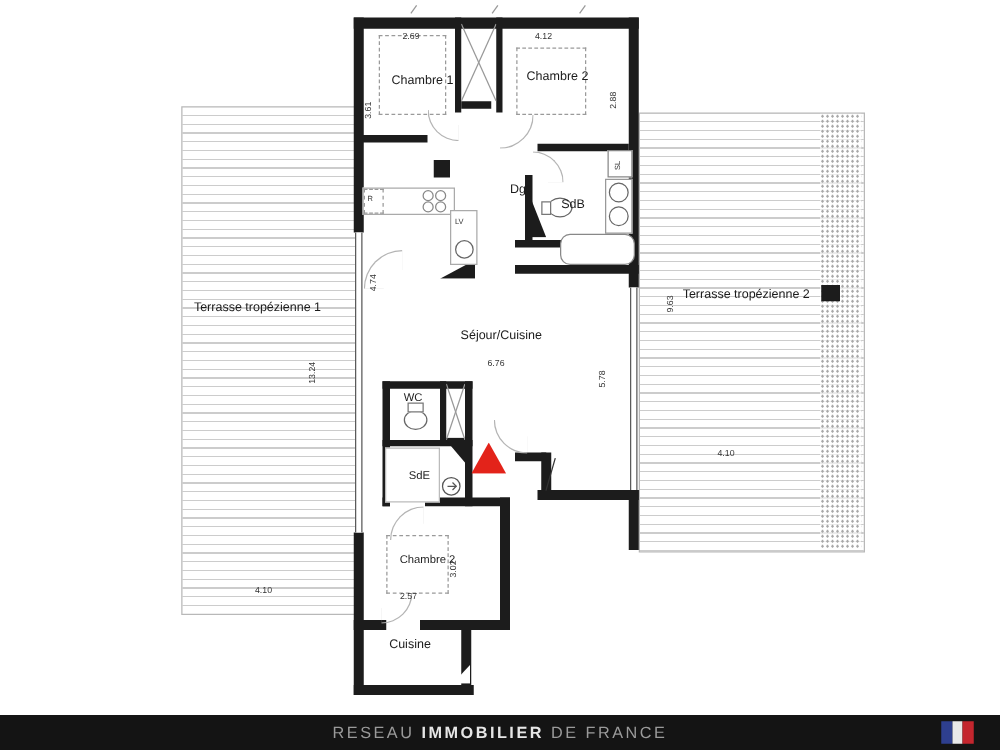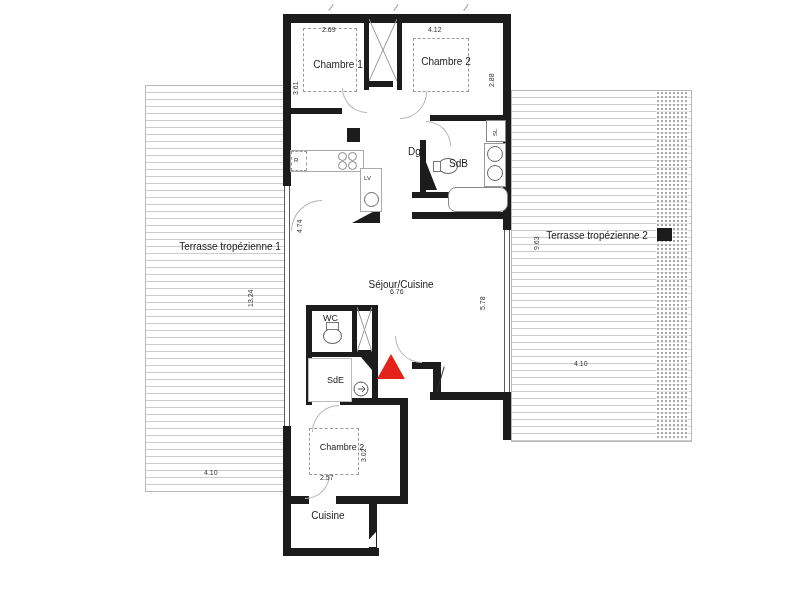--- a/index.html
+++ b/index.html
@@ -131,40 +131,52 @@
     </svg>
 
   <div class="tick" style="left:327px;top:7px;"></div>
   <div class="tick" style="left:392px;top:7px;"></div>
   <div class="tick" style="left:462px;top:7px;"></div>
 
   <div class="room-label" style="left:303px;top:59px;width:70px;">Chambre 1</div>
   <div class="room-label" style="left:410px;top:56px;width:72px;">Chambre 2</div>
   <div class="room-label" style="left:408px;top:146px;">Dgt.</div>
   <div class="room-label" style="left:449px;top:136px;margin-top:22px;">SdB</div>
-  <div class="room-label" style="left:355px;top:279px;width:92px;">Séjour/Cuisine</div>
+  <div class="room-label" style="left:355px;top:263px;width:92px;">Séjour/Cuisine</div>
   <div class="room-label" style="left:323px;top:313px;font-size:9px;">WC</div>
   <div class="room-label" style="left:327px;top:375px;font-size:9px;">SdE</div>
   <div class="room-label" style="left:310px;top:442px;width:64px;font-size:9px;">Chambre 2</div>
   <div class="room-label" style="left:298px;top:510px;width:60px;">Cuisine</div>
-  <div class="room-label" style="left:164px;top:241px;width:132px;font-size:10px;">Terrasse tropézienne 1</div>
+  <div class="room-label" style="left:140px;top:241px;width:132px;font-size:10px;">Terrasse tropézienne 1</div>
   <div class="room-label" style="left:541px;top:230px;width:112px;font-size:10px;">Terrasse tropézienne 2</div>
 
   <div class="small-label" style="left:294px;top:157px;">R</div>
   <div class="small-label" style="left:364px;top:175px;">LV</div>
   <div class="smallv" style="left:492px;top:136px;">SL</div>
 
   <div class="dim" style="left:322px;top:26px;">2.69</div>
   <div class="dim" style="left:428px;top:26px;">4.12</div>
   <div class="dimv" style="left:292px;top:95px;">3.61</div>
   <div class="dimv" style="left:488px;top:87px;">2.88</div>
   <div class="dimv" style="left:296px;top:233px;">4.74</div>
   <div class="dim" style="left:390px;top:288px;">6.76</div>
   <div class="dimv" style="left:479px;top:310px;">5.78</div>
   <div class="dimv" style="left:247px;top:307px;">13.24</div>
   <div class="dim" style="left:204px;top:469px;">4.10</div>
   <div class="dimv" style="left:533px;top:250px;">9.63</div>
   <div class="dim" style="left:574px;top:360px;">4.10</div>
   <div class="dim" style="left:320px;top:474px;">2.57</div>
   <div class="dimv" style="left:360px;top:462px;">3.02</div>
 
+  <div class="footer">
+    <div class="footer-text">
+      <span>RESEAU</span>
+      <span class="em">IMMOBILIER</span>
+      <span>DE FRANCE</span>
+    </div>
+    <div class="flag">
+      <div style="background:#2e3f8f;"></div>
+      <div style="background:#e9e9e9;"></div>
+      <div style="background:#c4262e;"></div>
+    </div>
+  </div>
 
 </div>
 
 </body></html>

